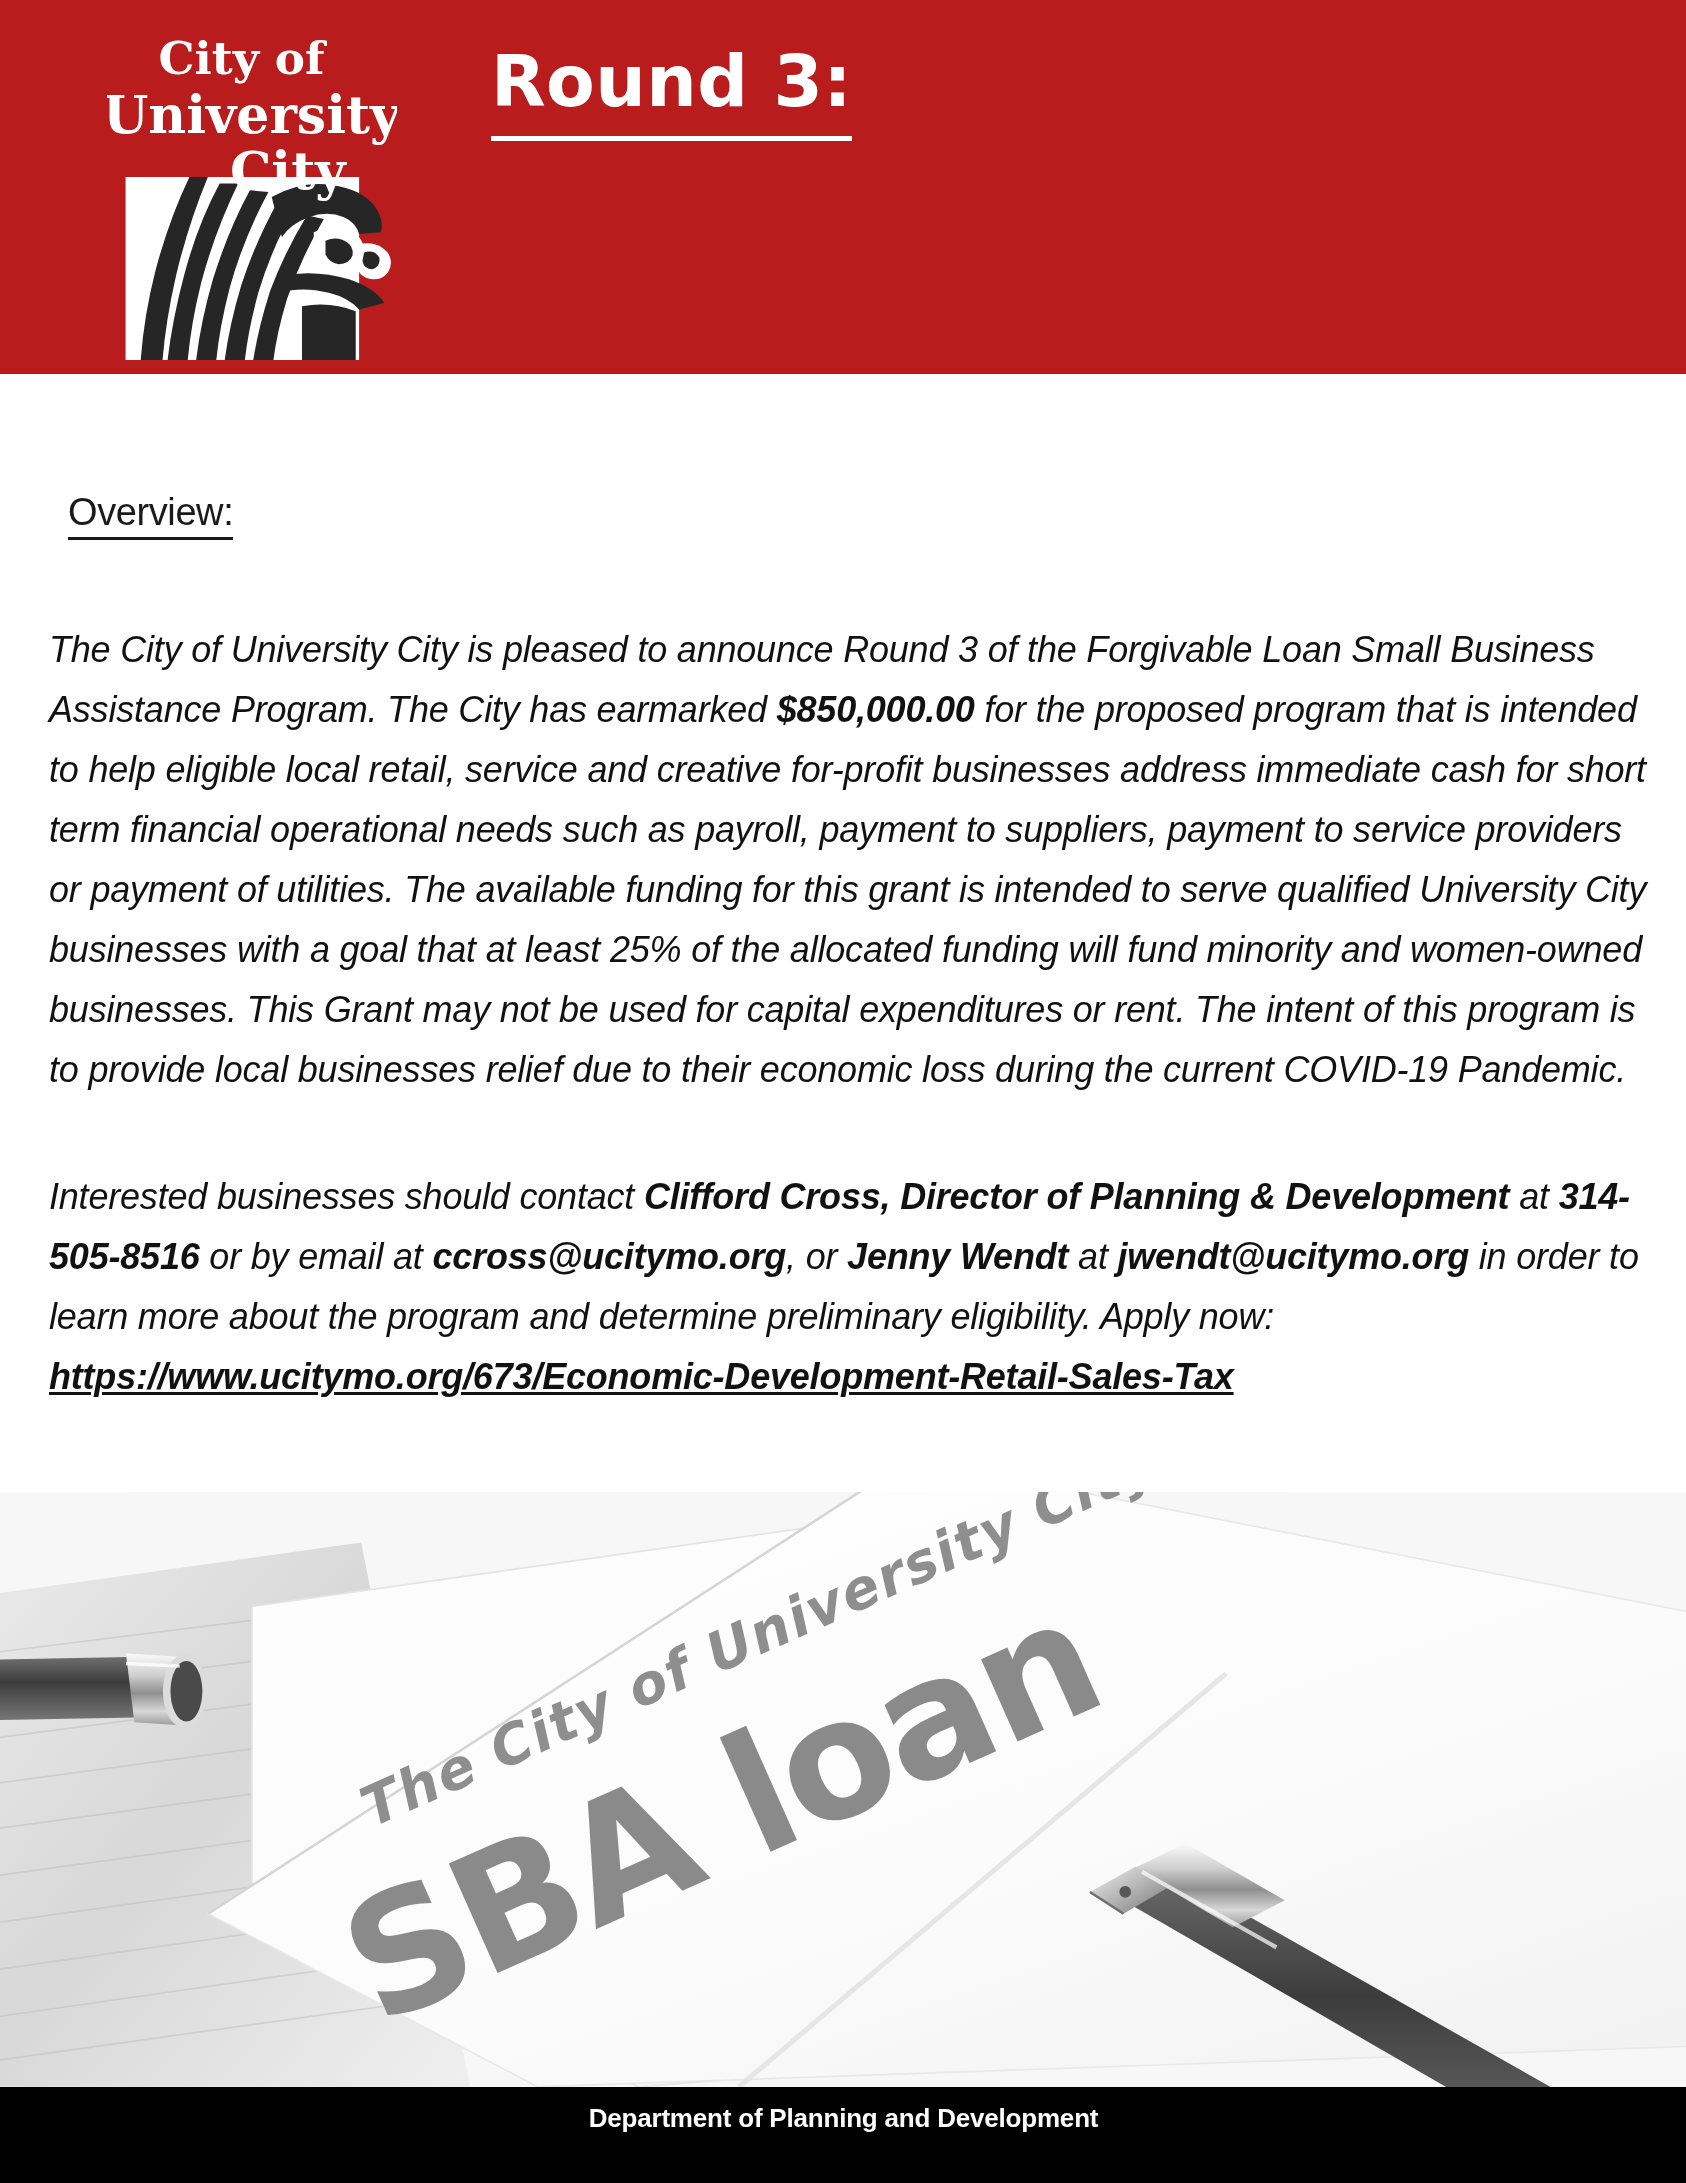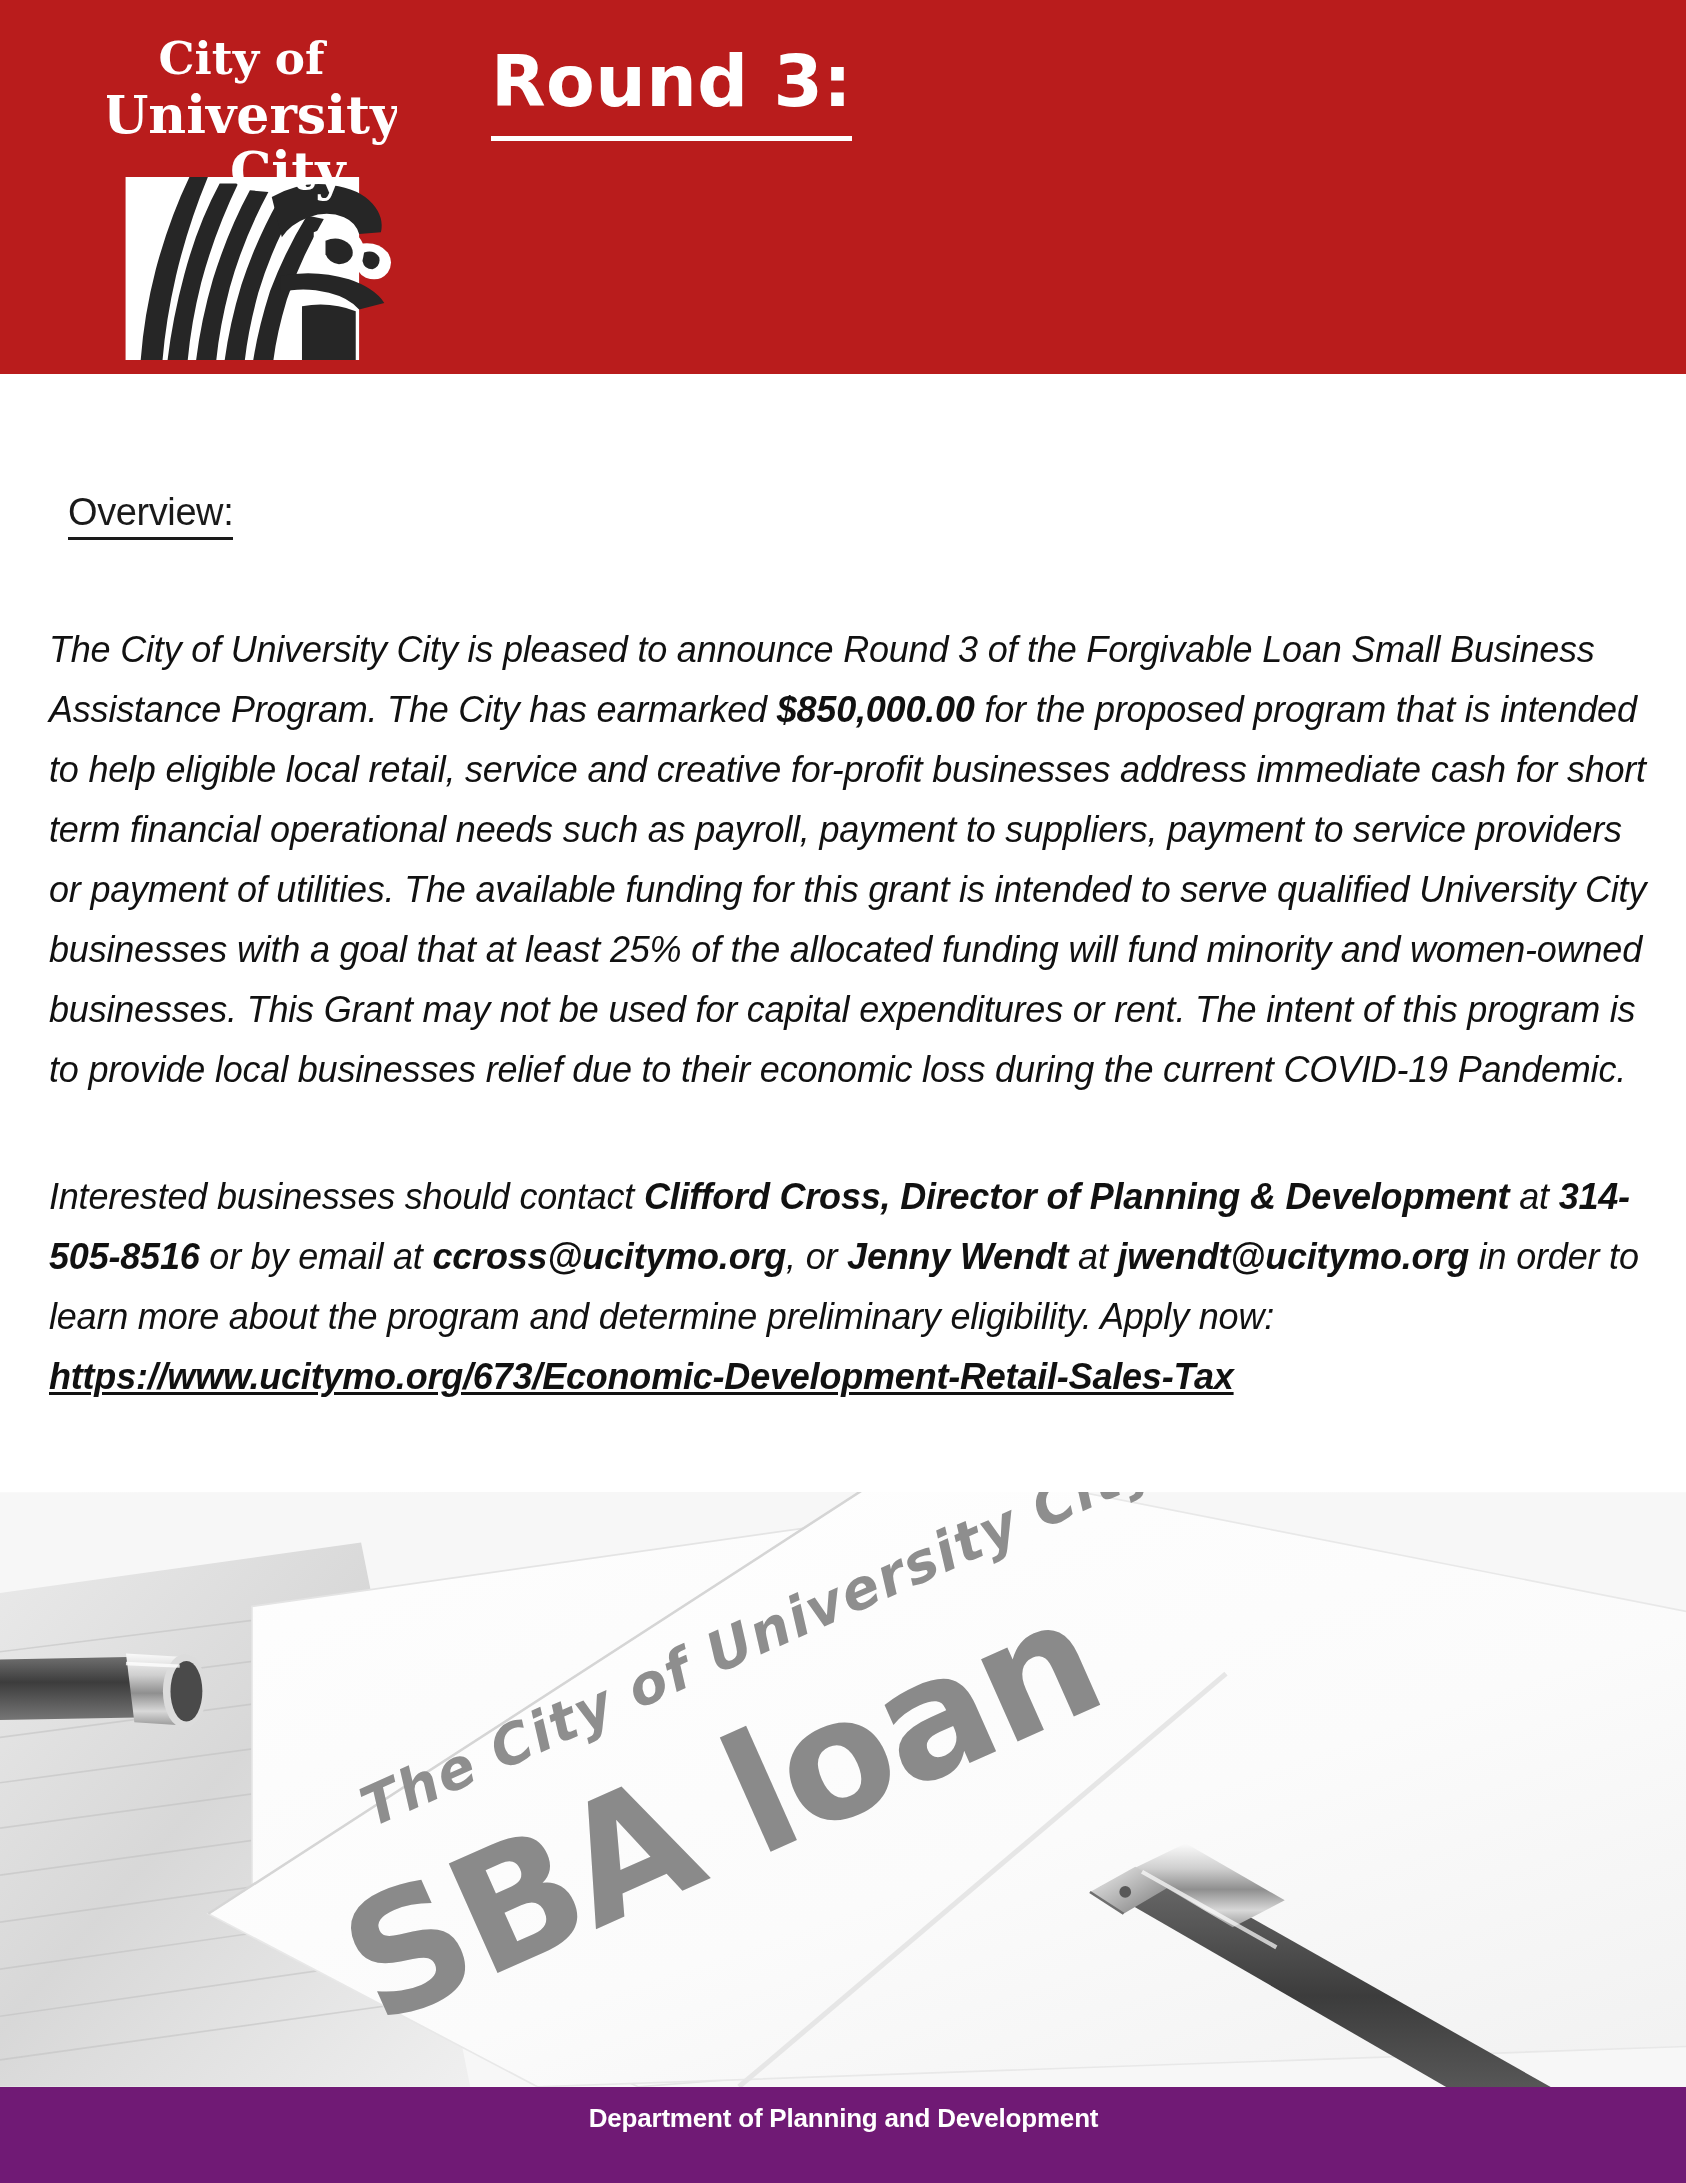--- a/index.html
+++ b/index.html
@@ -126,21 +126,21 @@
   }
   .photo-svg { position: absolute; left: 0; top: 0; }
 
   
   .footer-bar {
     position: absolute;
     left: 0;
     top: 2087px;
     width: 1687px;
     height: 97px;
-    background: #701a75;
+    background: #000000;
     color: #ffffff;
     text-align: center;
     font-family: "Liberation Sans", sans-serif;
   }
   .footer-dept {
     margin-top: 16px;
     font-size: 26px;
     font-weight: 700;
     letter-spacing: -0.2px;
   }

